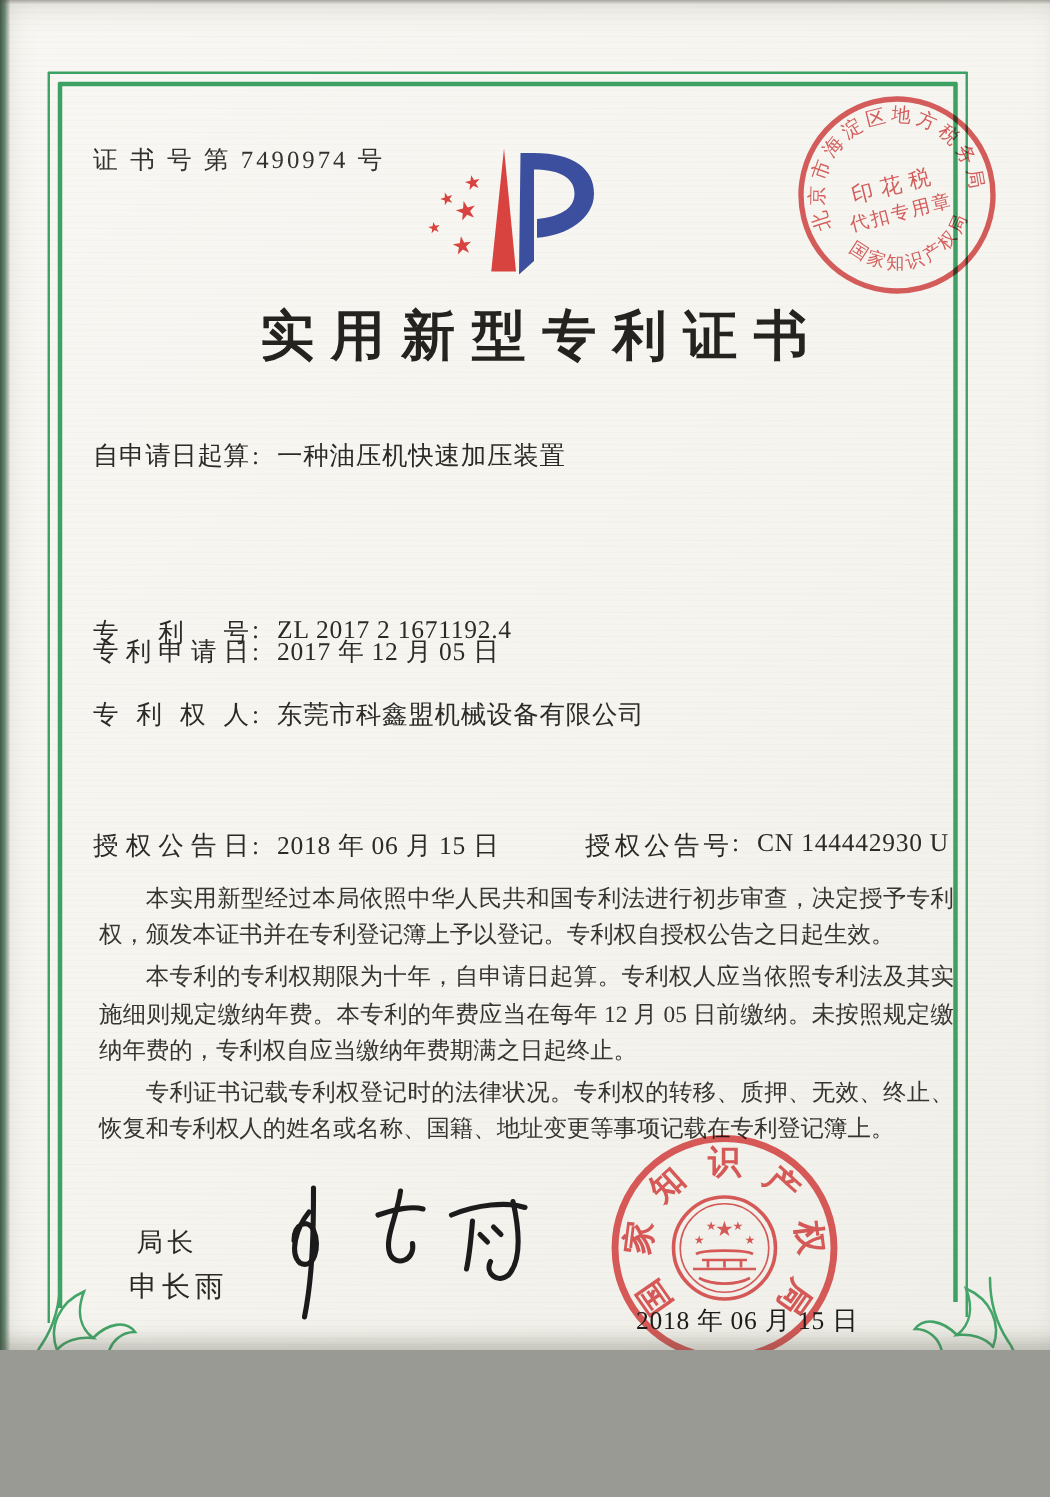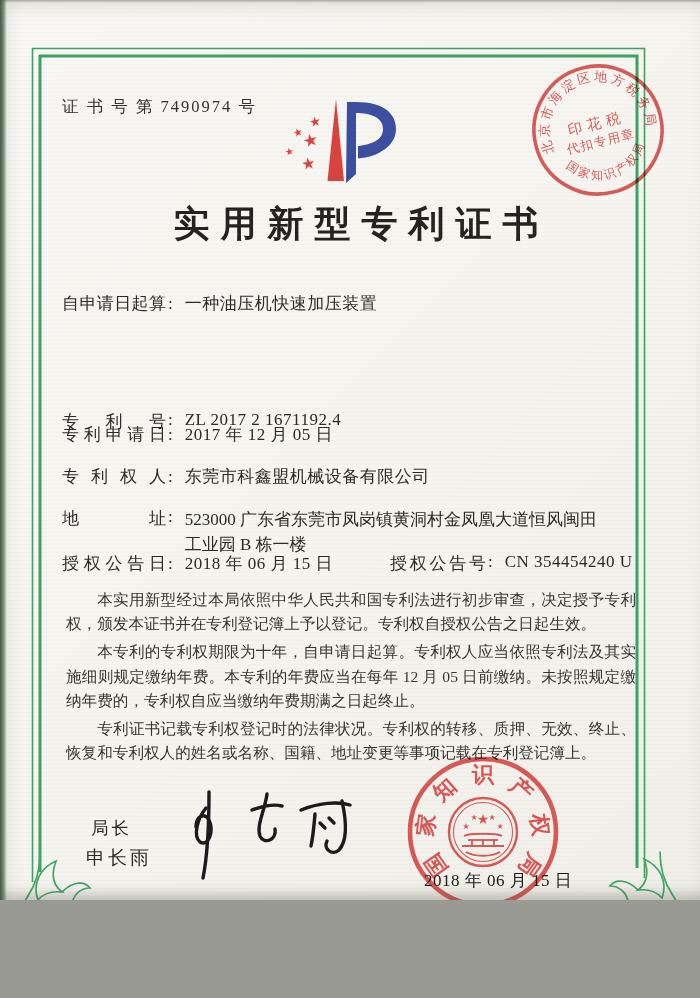--- a/index.html
+++ b/index.html
@@ -125,27 +125,24 @@
   </div>
   <div class="abs row" style="top:390px;margin-top:20px;">
     <span class="lbl">专利号</span><span class="colon">:</span><span class="val">ZL 2017 2 1671192.4</span>
   </div>
   <div class="abs row" style="top:423px;">
     <span class="lbl">专利申请日</span><span class="colon">:</span><span class="val">2017 年 12 月 05 日</span>
   </div>
   <div class="abs row" style="top:465px;">
     <span class="lbl">专利权人</span><span class="colon">:</span><span class="val">东莞市科鑫盟机械设备有限公司</span>
   </div>
-  <div class="abs row" style="top:507px;">
-    <span class="lbl">地址</span><span class="colon">:</span><span class="val-block"><span>523000 广东省东莞市凤岗镇黄洞村金凤凰大道恒风闽田</span><br><span>工业园 B 栋一楼</span></span>
-  </div>
   <div class="abs row" style="top:552px;width:578px;">
     <span class="lbl">授权公告日</span><span class="colon">:</span><span class="val">2018 年 06 月 15 日</span>
     <span class="pair2">
-      <span class="lbl" style="width:96px">授权公告号</span><span class="colon">:</span><span class="val">CN 354454240 U</span>
+      <span class="lbl" style="width:96px">授权公告号</span><span class="colon">:</span><span class="val">CN 144442930 U</span>
     </span>
   </div>
 
   <div class="abs paras">
     <p>本实用新型经过本局依照中华人民共和国专利法进行初步审查，决定授予专利权，颁发本证书并在专利登记簿上予以登记。专利权自授权公告之日起生效。</p>
     <p>本专利的专利权期限为十年，自申请日起算。专利权人应当依照专利法及其实施细则规定缴纳年费。本专利的年费应当在每年 12 月 05 日前缴纳。未按照规定缴纳年费的，专利权自应当缴纳年费期满之日起终止。</p>
     <p>专利证书记载专利权登记时的法律状况。专利权的转移、质押、无效、终止、恢复和专利权人的姓名或名称、国籍、地址变更等事项记载在专利登记簿上。</p>
   </div>
 
   <div class="abs sig-title">局长</div>

